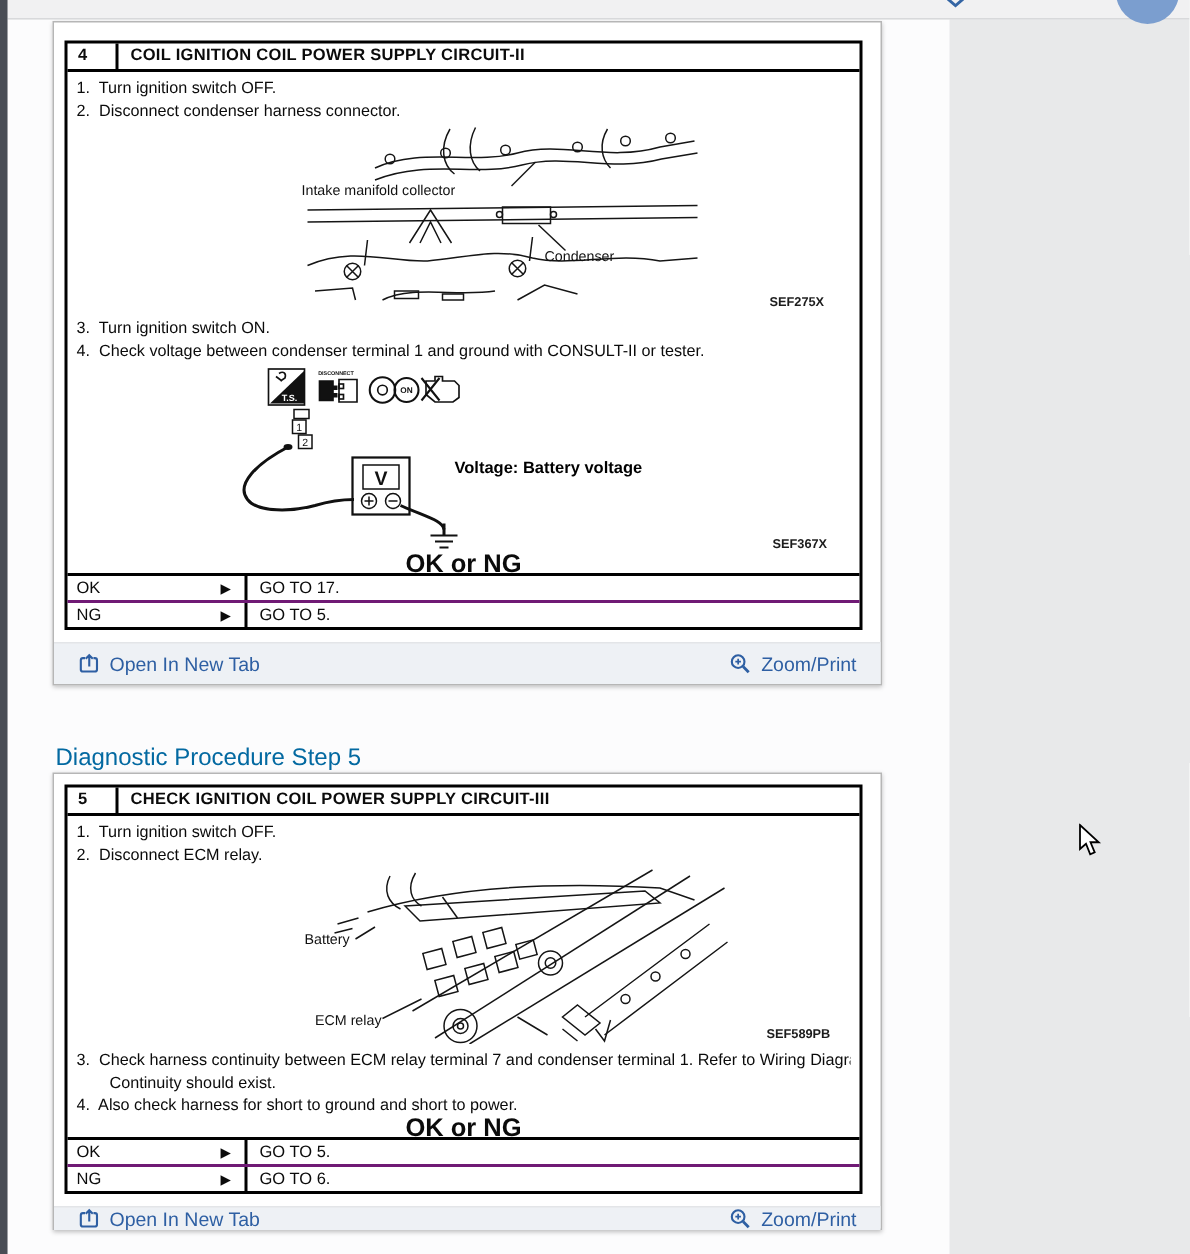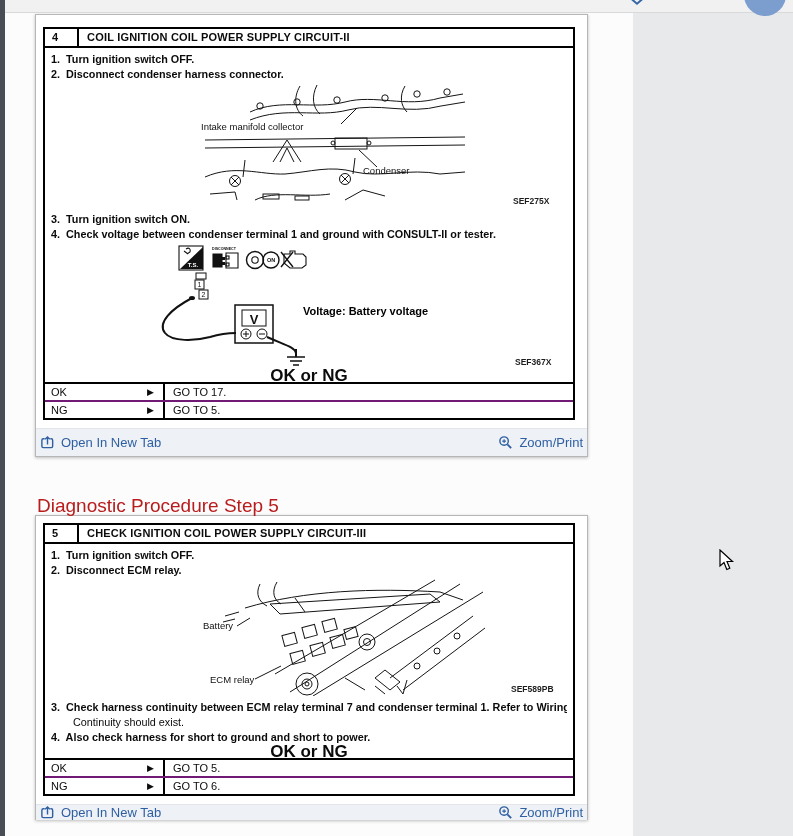--- a/index.html
+++ b/index.html
@@ -6,21 +6,21 @@
   #screen{
     position:relative;width:793px;height:836px;overflow:hidden;
     background:#e8e9ea;font-family:"Liberation Sans",sans-serif;
   }
   .left-rail{position:absolute;left:0;top:0;width:5px;height:836px;background:#494d55;z-index:6;}
   .topbar{position:absolute;left:5px;top:0;width:788px;height:12px;background:#f1f1f2;border-bottom:1px solid #d8d9db;z-index:4;}
   .avatar{position:absolute;left:744px;top:-26px;width:42px;height:42px;border-radius:50%;background:#7b9ecf;z-index:5;}
   .caret-partial{position:absolute;left:629px;top:-1px;z-index:5;}
   .content-col{position:absolute;left:5px;top:12px;width:628px;height:824px;background:#fcfcfd;}
 
-  .section-label{position:absolute;left:37px;color:#b91c1c;font-size:19px;line-height:16px;z-index:3;}
+  .section-label{position:absolute;left:37px;color:#0369a1;font-size:16px;line-height:16px;z-index:3;}
   #label-step4{top:-7px;}
   #label-step5{top:498px;}
 
   .card{
     position:absolute;left:35px;width:553px;background:#ffffff;
     border:1px solid #b6b6b6;box-shadow:0 1px 3px rgba(0,0,0,.25);
     display:flex;flex-direction:column;box-sizing:border-box;z-index:2;
   }
   #card-step4{top:14px;height:443px;}
   #card-step5{top:515px;height:305px;}
@@ -28,36 +28,36 @@
   .doc-wrap{flex:1;padding:12px 12px 8px 7px;box-sizing:border-box;}
   #card-step5 .doc-wrap{padding-top:7px;}
   .docbox{
     border:2px solid #000;height:100%;box-sizing:border-box;
     display:flex;flex-direction:column;background:#fff;color:#0b0b0b;
   }
   .dochead{display:flex;border-bottom:2px solid #000;height:17px;line-height:17px;font-weight:bold;font-size:11px;}
   .dochead-num{width:34px;border-right:2px solid #000;padding-left:7px;box-sizing:border-box;}
   .dochead-title{padding-left:8px;letter-spacing:.2px;white-space:nowrap;}
   .steps{padding:4px 6px 0 6px;font-size:10.8px;line-height:15px;}
-  .step-line{white-space:pre;overflow:hidden;font-weight:bold;}
+  .step-line{white-space:pre;overflow:hidden;}
   .step-bold-indent{font-weight:normal;padding-left:22px;}
   .diagram{display:block;}
   .icons-row{display:block;margin:2px 0 0 133px;}
   .okng{text-align:center;font-weight:bold;font-size:17px;line-height:13px;}
   .res-table{margin-top:auto;border-top:2px solid #000;font-size:11px;}
   .res-row{display:flex;height:16px;line-height:16px;}
   .res-row + .res-row{border-top:2px solid #701a75;}
   .res-left{width:120px;display:flex;justify-content:space-between;align-items:center;
     padding:0 9px 0 6px;border-right:2px solid #000;box-sizing:border-box;}
   .res-arrow{font-size:9px;}
   .res-action{padding-left:8px;}
 
   .card-footer{
     height:28px;background:#eef1f5;display:flex;align-items:center;
-    justify-content:space-between;padding:0 4px;border-top:1px solid #e3e5e8;
+    justify-content:space-between;padding:0 16px;border-top:1px solid #e3e5e8;
   }
   .link{display:flex;align-items:center;gap:6px;color:#2e5fa3;font-size:13px;cursor:pointer;white-space:nowrap;}
   .link svg{flex:0 0 auto;}
 
   .cursor{position:absolute;left:719px;top:549px;z-index:9;}
 
   svg text{font-family:"Liberation Sans",sans-serif;}
   .svg-label{font-size:9.5px;fill:#111;}
   .svg-ref{font-size:8.5px;font-weight:600;fill:#1c1c1c;}
   .svg-note{font-size:11px;font-weight:bold;fill:#000;}

